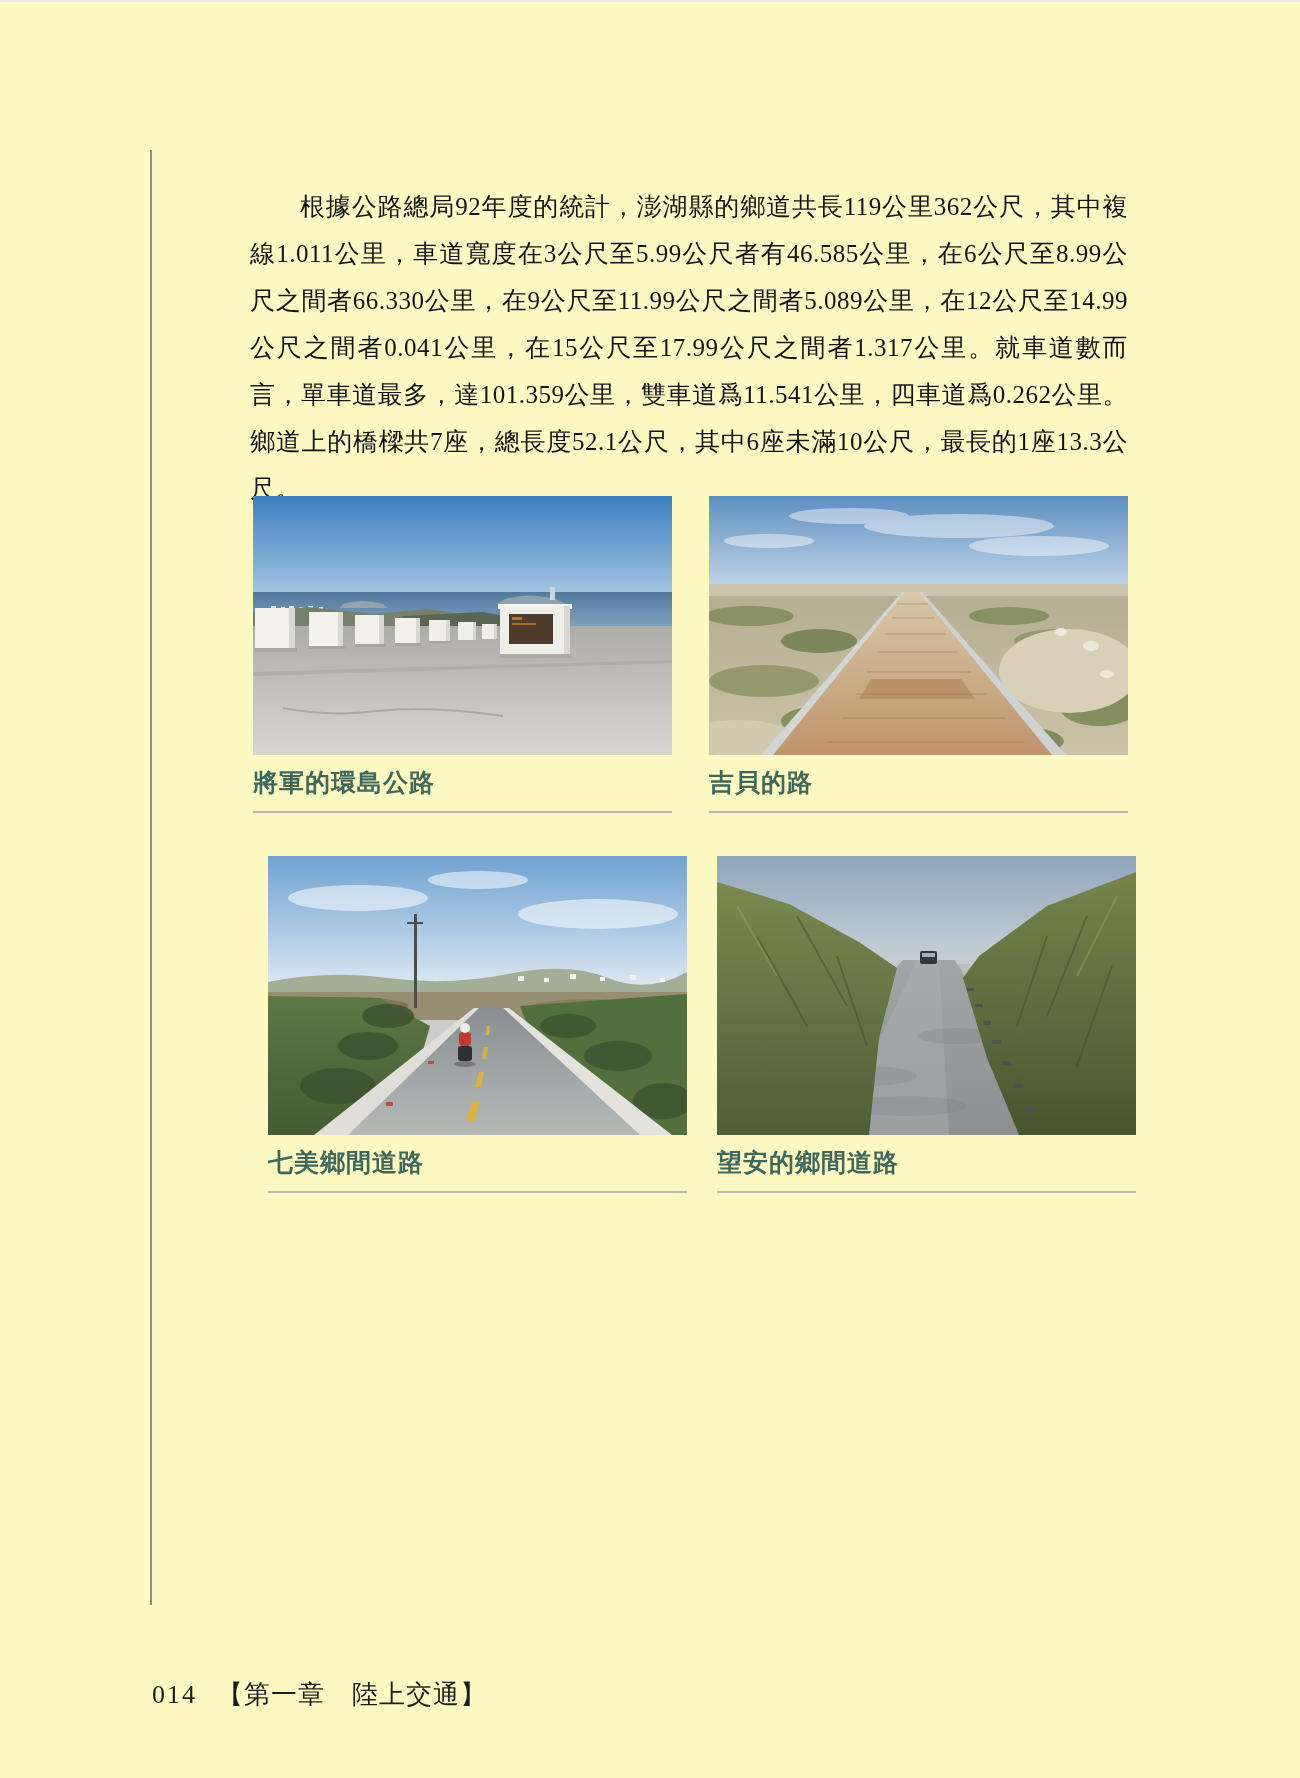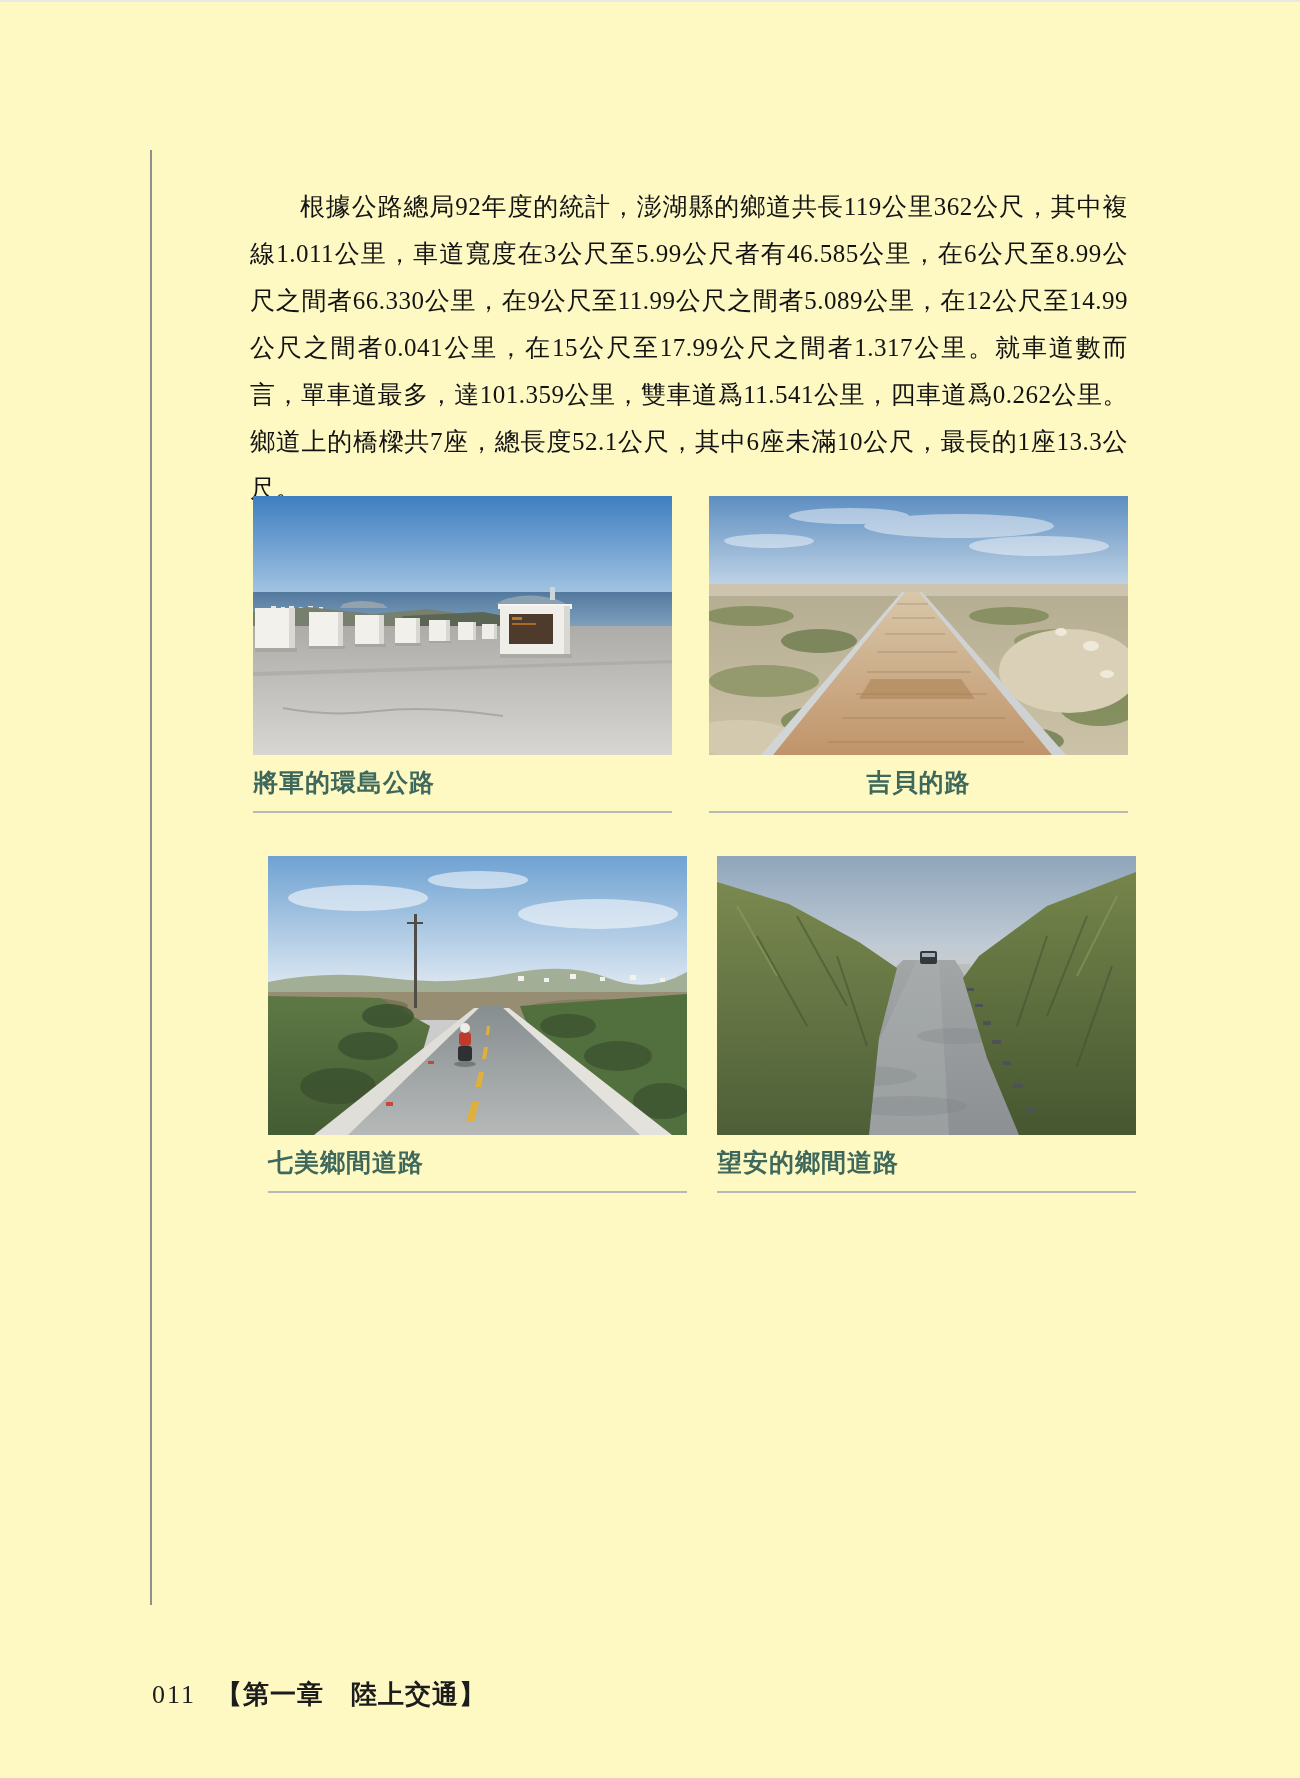--- a/index.html
+++ b/index.html
@@ -12,36 +12,36 @@
     position:absolute;left:150px;top:148px;width:2px;height:1455px;
     background:#8f8f8f;
   }
   .paragraph{
     position:absolute;left:250px;top:156px;width:878px;max-height:340px;
     overflow:hidden;font-size:25px;line-height:47px;text-align:justify;
     text-indent:2em;color:#131313;letter-spacing:0.5px;
   }
   .figure{position:absolute;width:419px;}
   #fig-jiangjun{left:253px;top:494px;}
-  #fig-jibei{left:709px;top:494px;text-align:center;}
+  #fig-jibei{left:709px;top:494px;}
   #fig-qimei{left:268px;top:854px;}
   #fig-wangan{left:709px;top:854px;padding-left:8px;}
   .photo{display:block;width:419px;background:#ccc;}
   .caption{
     margin-top:11px;height:32px;line-height:32px;
     font-family:"Liberation Sans","DejaVu Sans",sans-serif;
     font-size:25px;font-weight:600;letter-spacing:1px;color:#3E685B;
   }
   .caption-rule{margin-top:13px;height:2px;background:#b8b8b8;}
   .footer{
     position:absolute;left:152px;top:1676px;height:34px;
     font-size:26px;line-height:34px;color:#1c1c1c;white-space:nowrap;
   }
   .footer .pagenum{letter-spacing:2px;}
-  .footer .chapter{font-weight:bold;margin-left:20px;letter-spacing:1px;}
+  .footer .chapter{font-weight:normal;margin-left:20px;letter-spacing:1px;}
 </style>
 </head>
 <body>
 
 <div class="page">
 
   <div class="margin-rule"></div>
 
   <p class="paragraph">根據公路總局92年度的統計，澎湖縣的鄉道共長119公里362公尺，其中複線1.011公里，車道寬度在3公尺至5.99公尺者有46.585公里，在6公尺至8.99公尺之間者66.330公里，在9公尺至11.99公尺之間者5.089公里，在12公尺至14.99公尺之間者0.041公里，在15公尺至17.99公尺之間者1.317公里。就車道數而言，單車道最多，達101.359公里，雙車道爲11.541公里，四車道爲0.262公里。鄉道上的橋樑共7座，總長度52.1公尺，其中6座未滿10公尺，最長的1座13.3公尺。</p>
 
@@ -303,16 +303,16 @@
         <rect x="285" y="205" width="9" height="4"></rect>
           <rect x="296" y="228" width="10" height="4"></rect>
         <rect x="308" y="252" width="10" height="4"></rect>
       </g>
     </svg>
     <div class="caption">望安的鄉間道路</div>
     <div class="caption-rule"></div>
   </div>
 
   <div class="footer">
-    <span class="pagenum">011</span><span class="chapter">【第一章　陸上交通】</span>
+    <span class="pagenum">014</span><span class="chapter">【第一章　陸上交通】</span>
   </div>
 
 </div>
 
 </body></html>

